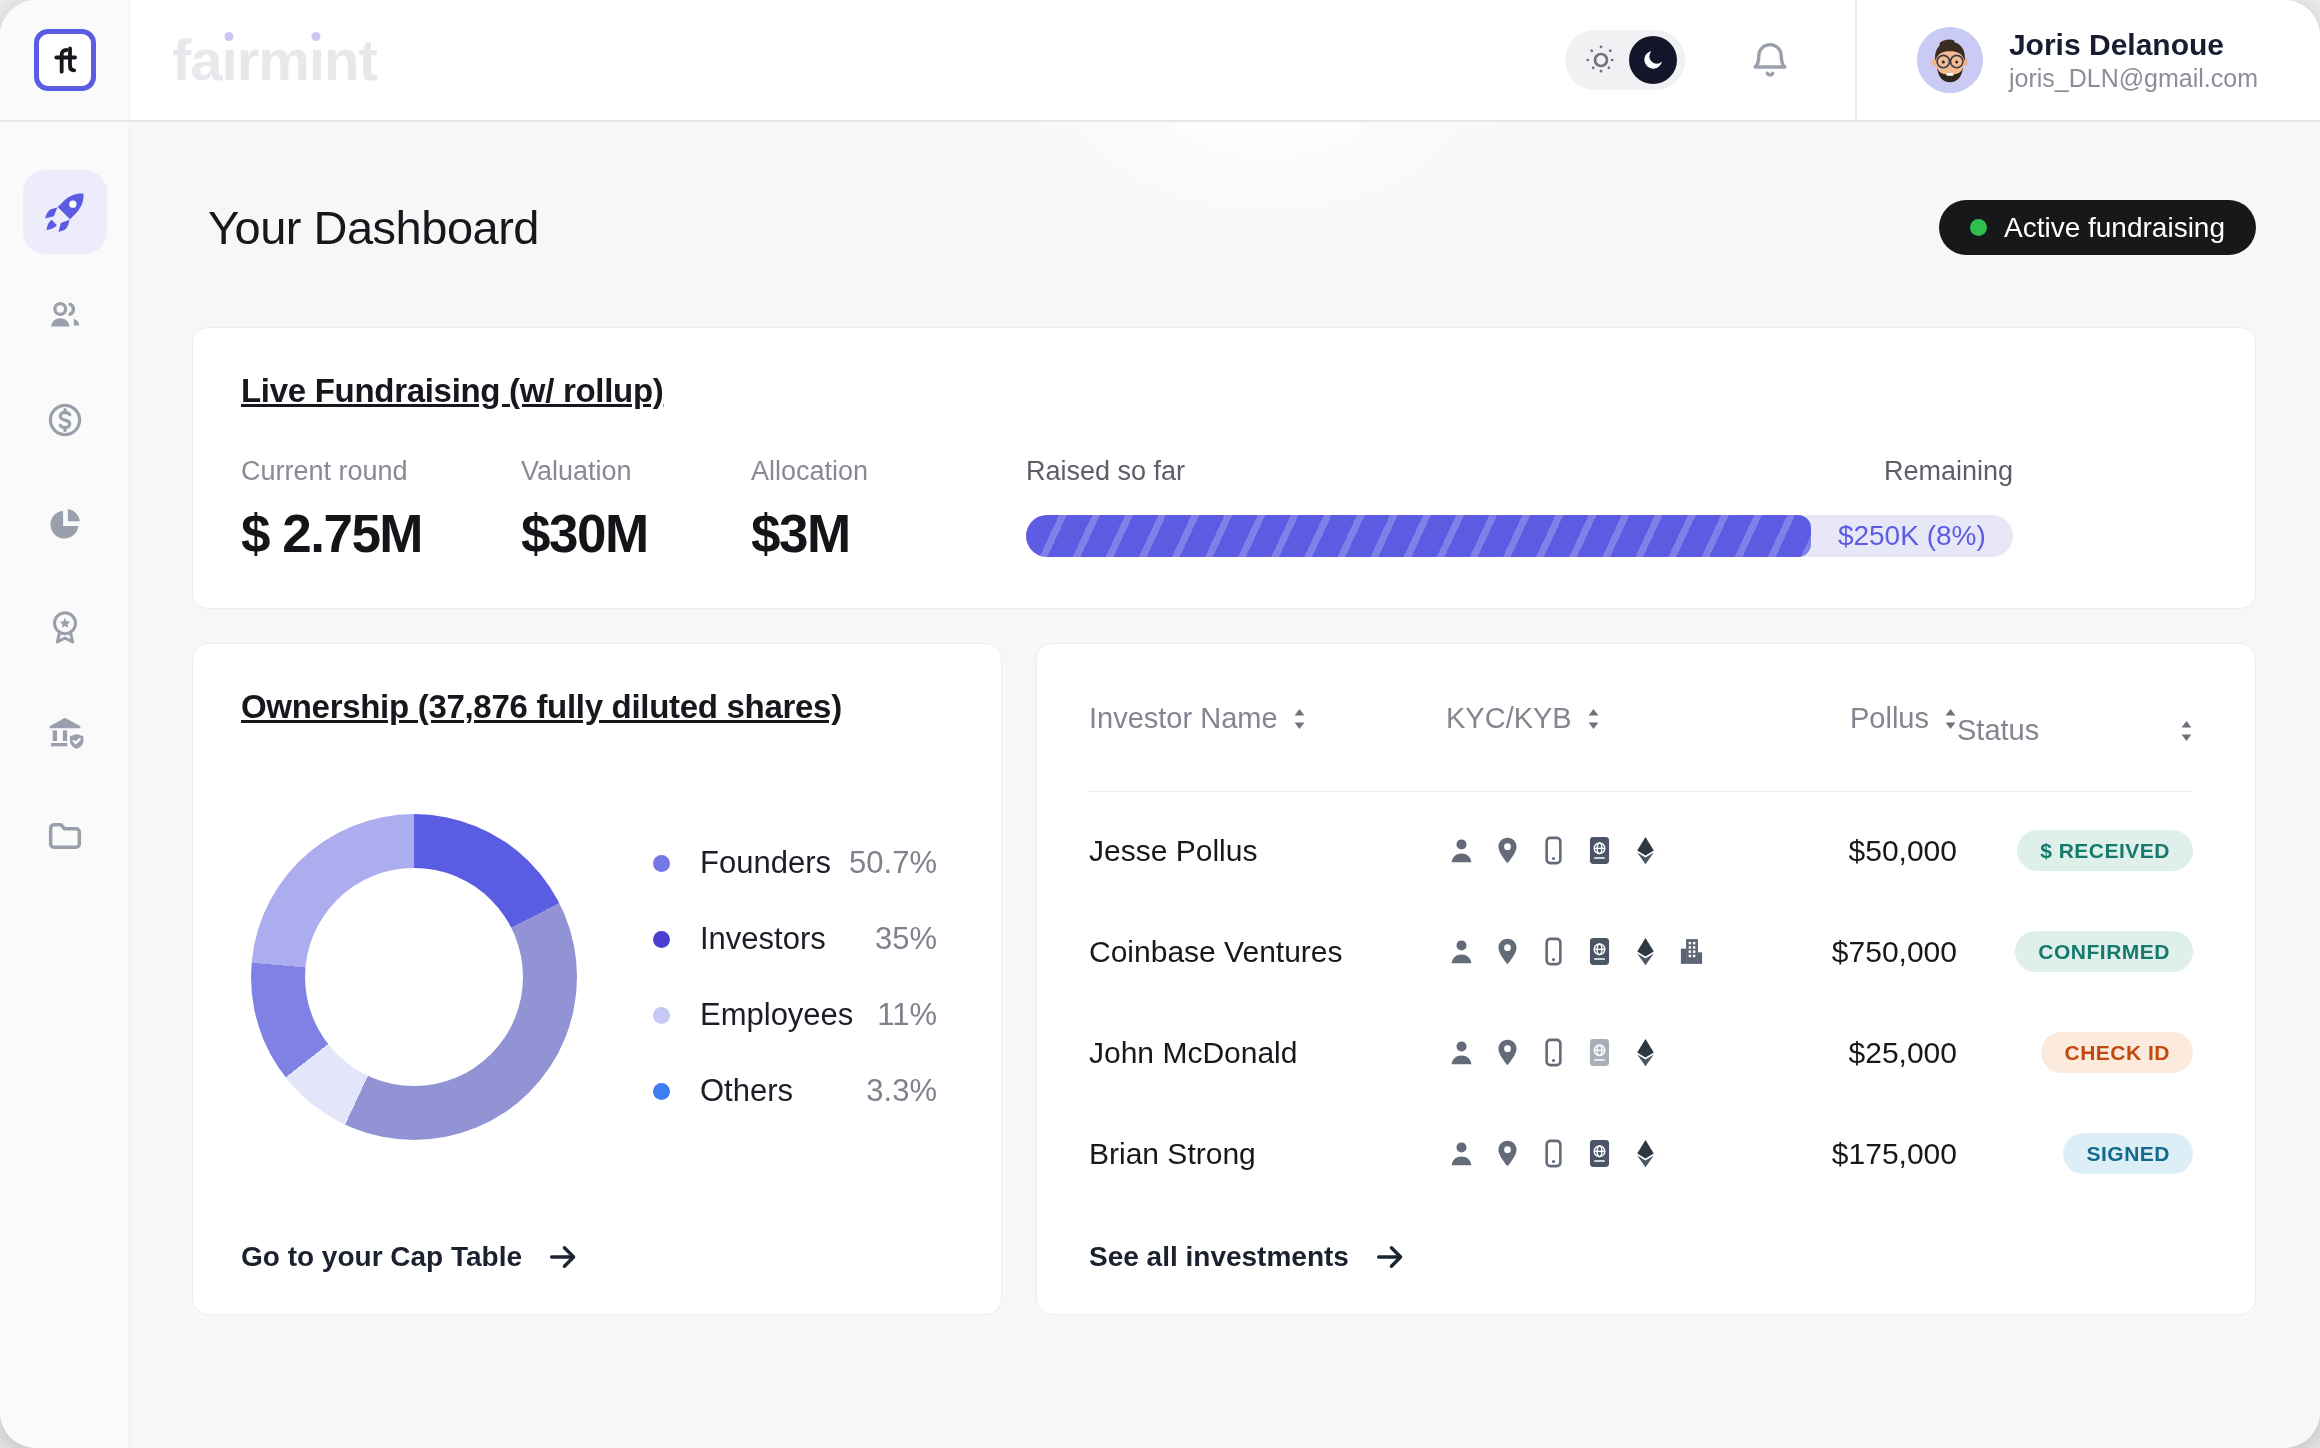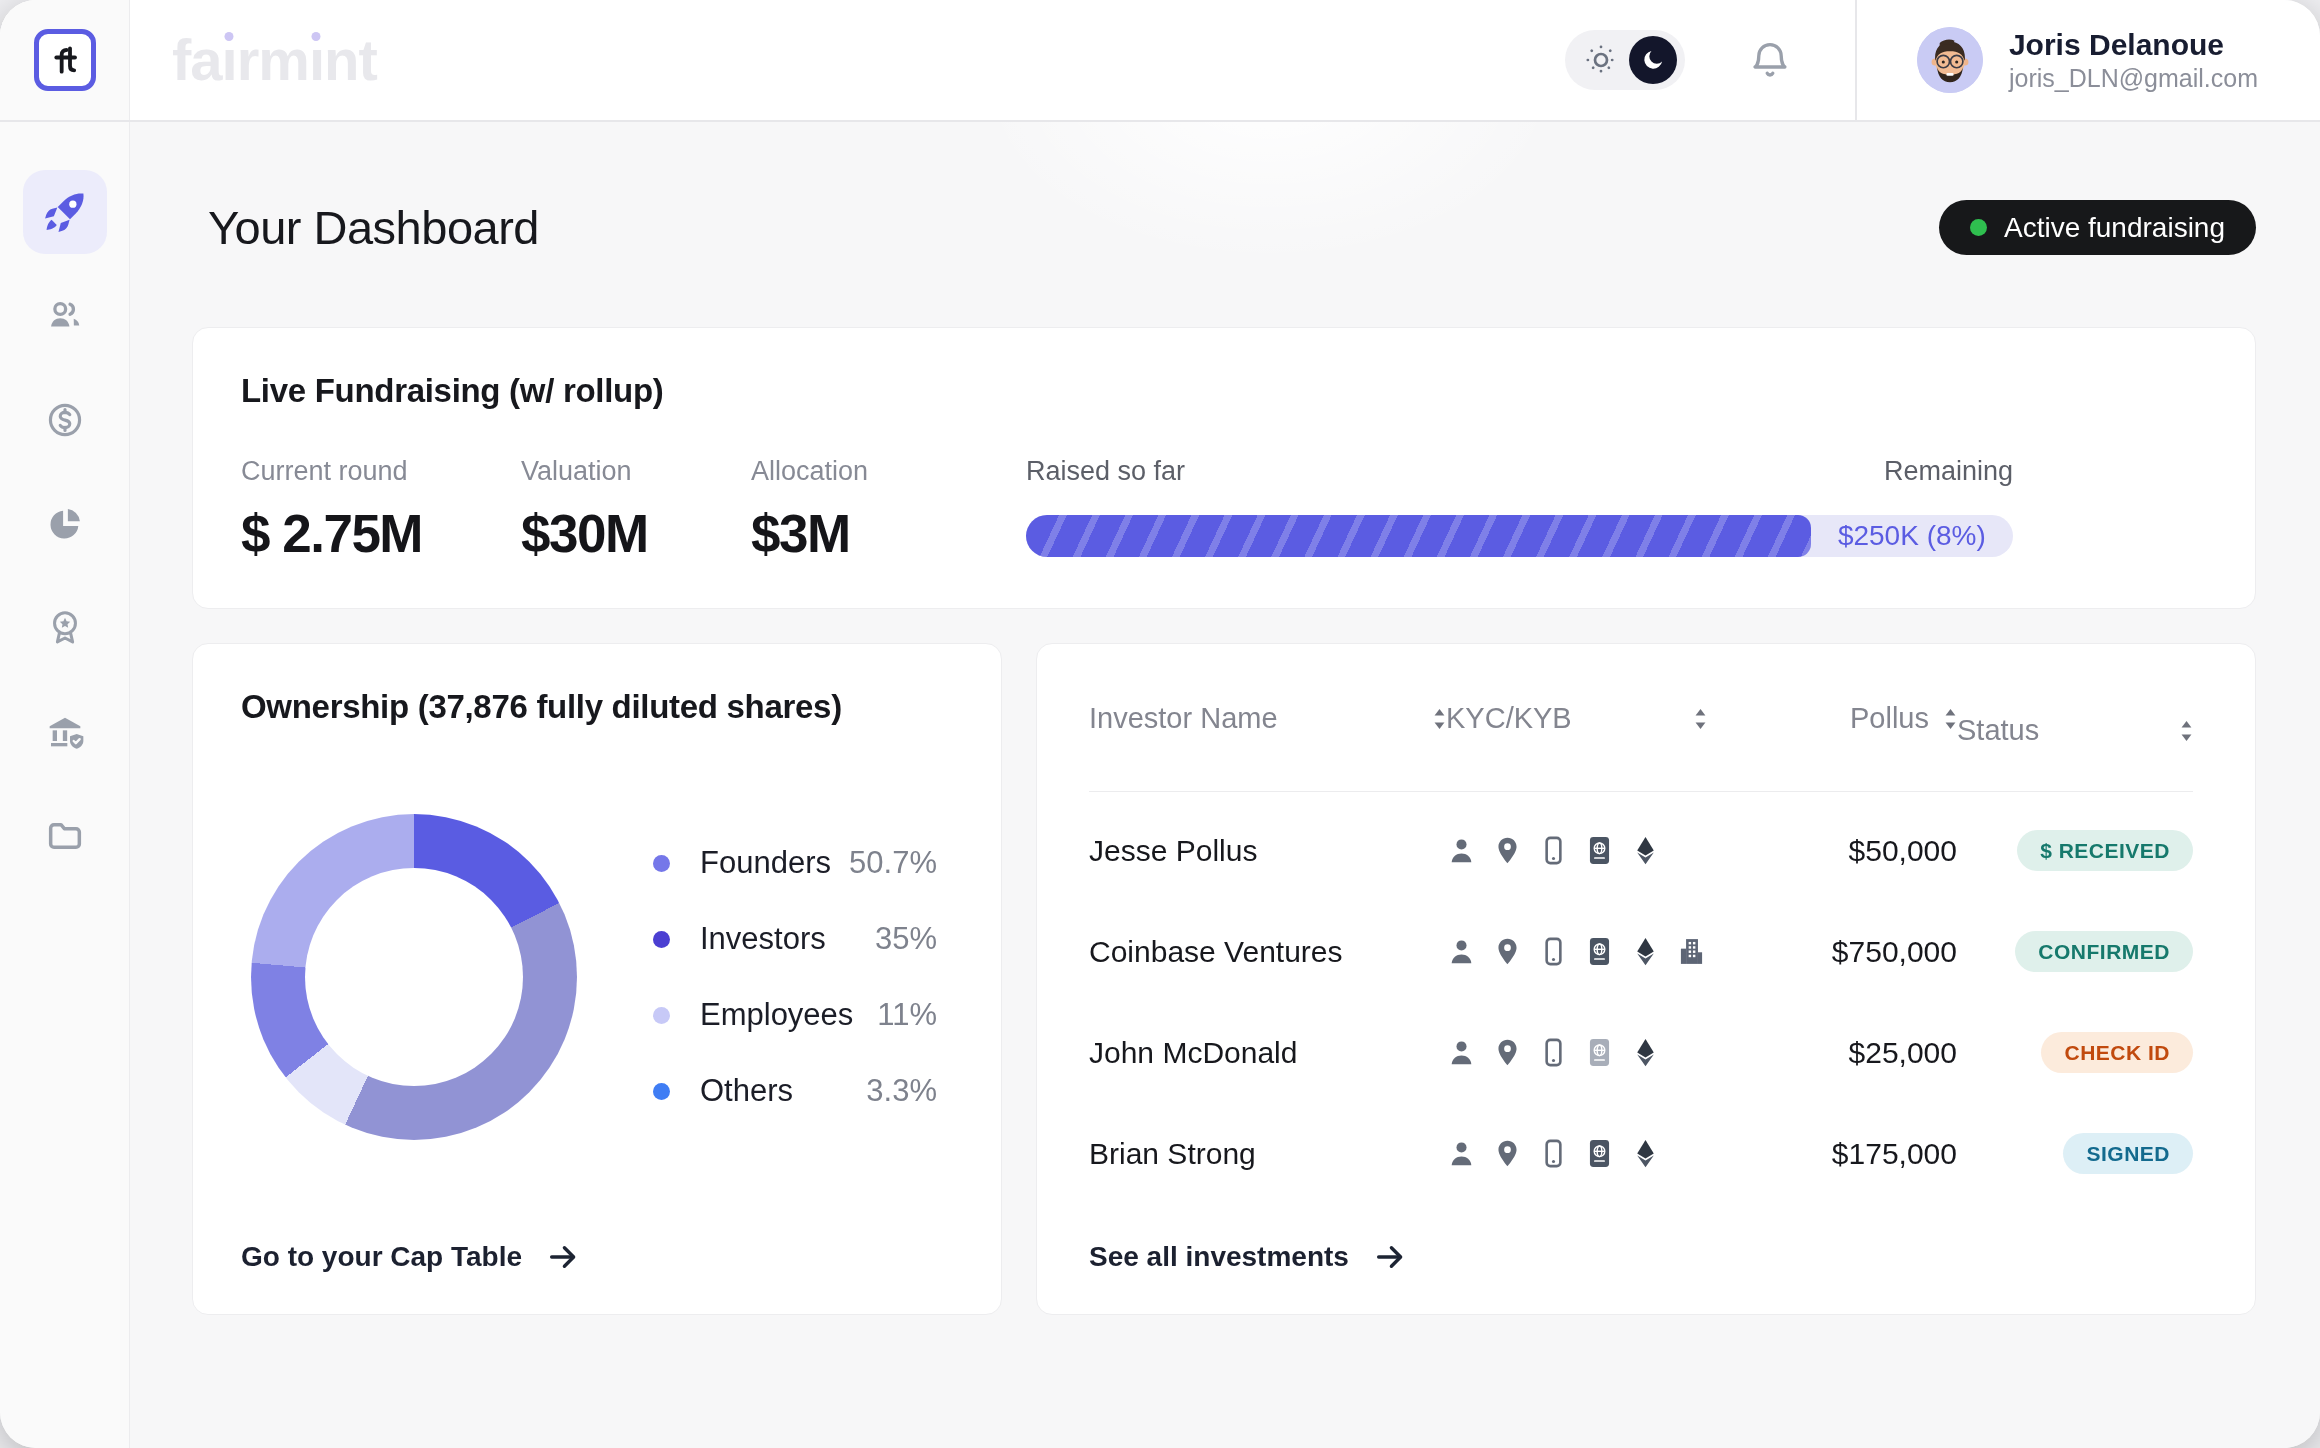--- a/index.html
+++ b/index.html
@@ -42,21 +42,21 @@
   .main{position:absolute;left:130px;top:122px;right:0;bottom:0;padding:0 64px 0 62px;
     background:radial-gradient(420px 260px at 52% -40px,#ffffff 0%,rgba(255,255,255,0) 70%),#f7f7f8;}
   .page-head{margin-top:62px;display:flex;justify-content:space-between;align-items:center;}
   .page-title{font-size:47px;font-weight:500;color:#17181d;letter-spacing:-.5px;}
   .status-pill{background:#17181a;color:#fff;height:55px;border-radius:28px;display:flex;align-items:center;
     gap:17px;padding:0 31px;font-size:28px;font-weight:500;cursor:pointer;}
   .status-dot{width:17px;height:17px;border-radius:50%;}
   .card{background:#fff;border:1px solid #ededef;border-radius:16px;}
   
   .live-card{margin-top:56px;height:282px;padding:44px 48px;}
-  .card-title{font-size:33px;font-weight:700;color:#17181d;letter-spacing:-.3px;}
+  .card-title{font-size:33px;font-weight:700;color:#17181d;letter-spacing:-.3px;text-decoration:underline;}
   .stats-row{display:flex;margin-top:46px;}
   .stat{display:flex;flex-direction:column;}
   .stat:nth-child(1){width:280px;}
   .stat:nth-child(2){width:230px;}
   .stat:nth-child(3){width:275px;}
   .stat-label{font-size:27px;color:#878a95;}
   .stat-value{font-size:53px;font-weight:700;color:#151519;margin-top:16px;letter-spacing:-1.5px;}
   .progress-wrap{flex:1;margin-right:194px;}
   .progress-head{display:flex;justify-content:space-between;font-size:27px;color:#5c5f68;}
   .progress-bar{position:relative;margin-top:28px;height:42px;border-radius:21px;overflow:hidden;}
@@ -75,21 +75,21 @@
   .legend-row{display:flex;align-items:center;height:45px;}
   .legend-dot{width:17px;height:17px;border-radius:50%;flex:0 0 17px;}
   .legend-label{margin-left:30px;font-size:31px;font-weight:500;color:#1b1d27;}
   .legend-pct{margin-left:auto;font-size:31px;color:#7e828d;}
   .card-link{position:absolute;left:48px;bottom:40px;display:flex;align-items:center;gap:24px;cursor:pointer;}
   .investors-card .card-link{left:52px;}
   .card-link span{font-size:28px;font-weight:700;color:#1c2130;}
   
   .inv-grid{display:grid;grid-template-columns:357px 1fr 250px 236px;align-items:center;}
   .inv-head{color:#83858f;font-size:29px;}
-  .inv-head .hcell{display:flex;align-items:center;gap:15px;justify-content:space-between;}
+  .inv-head .hcell{display:flex;align-items:center;gap:15px;}
   .inv-head .hcell.amount{justify-content:flex-end;}
   .inv-head .hcell.status{justify-content:space-between;margin-top:24px;}
   .inv-divider{height:1px;background:#ececee;margin-top:44px;}
   .inv-row{height:101px;}
   .inv-rows{margin-top:8px;}
   .inv-name{font-size:30px;color:#17181d;}
   .kyc-cell{display:flex;align-items:center;gap:15px;}
   .kyc-icon{display:flex;width:31px;height:31px;}
   .kyc-icon svg{width:100%;height:100%;}
   .inv-amount{font-size:30px;color:#17181d;text-align:right;}

